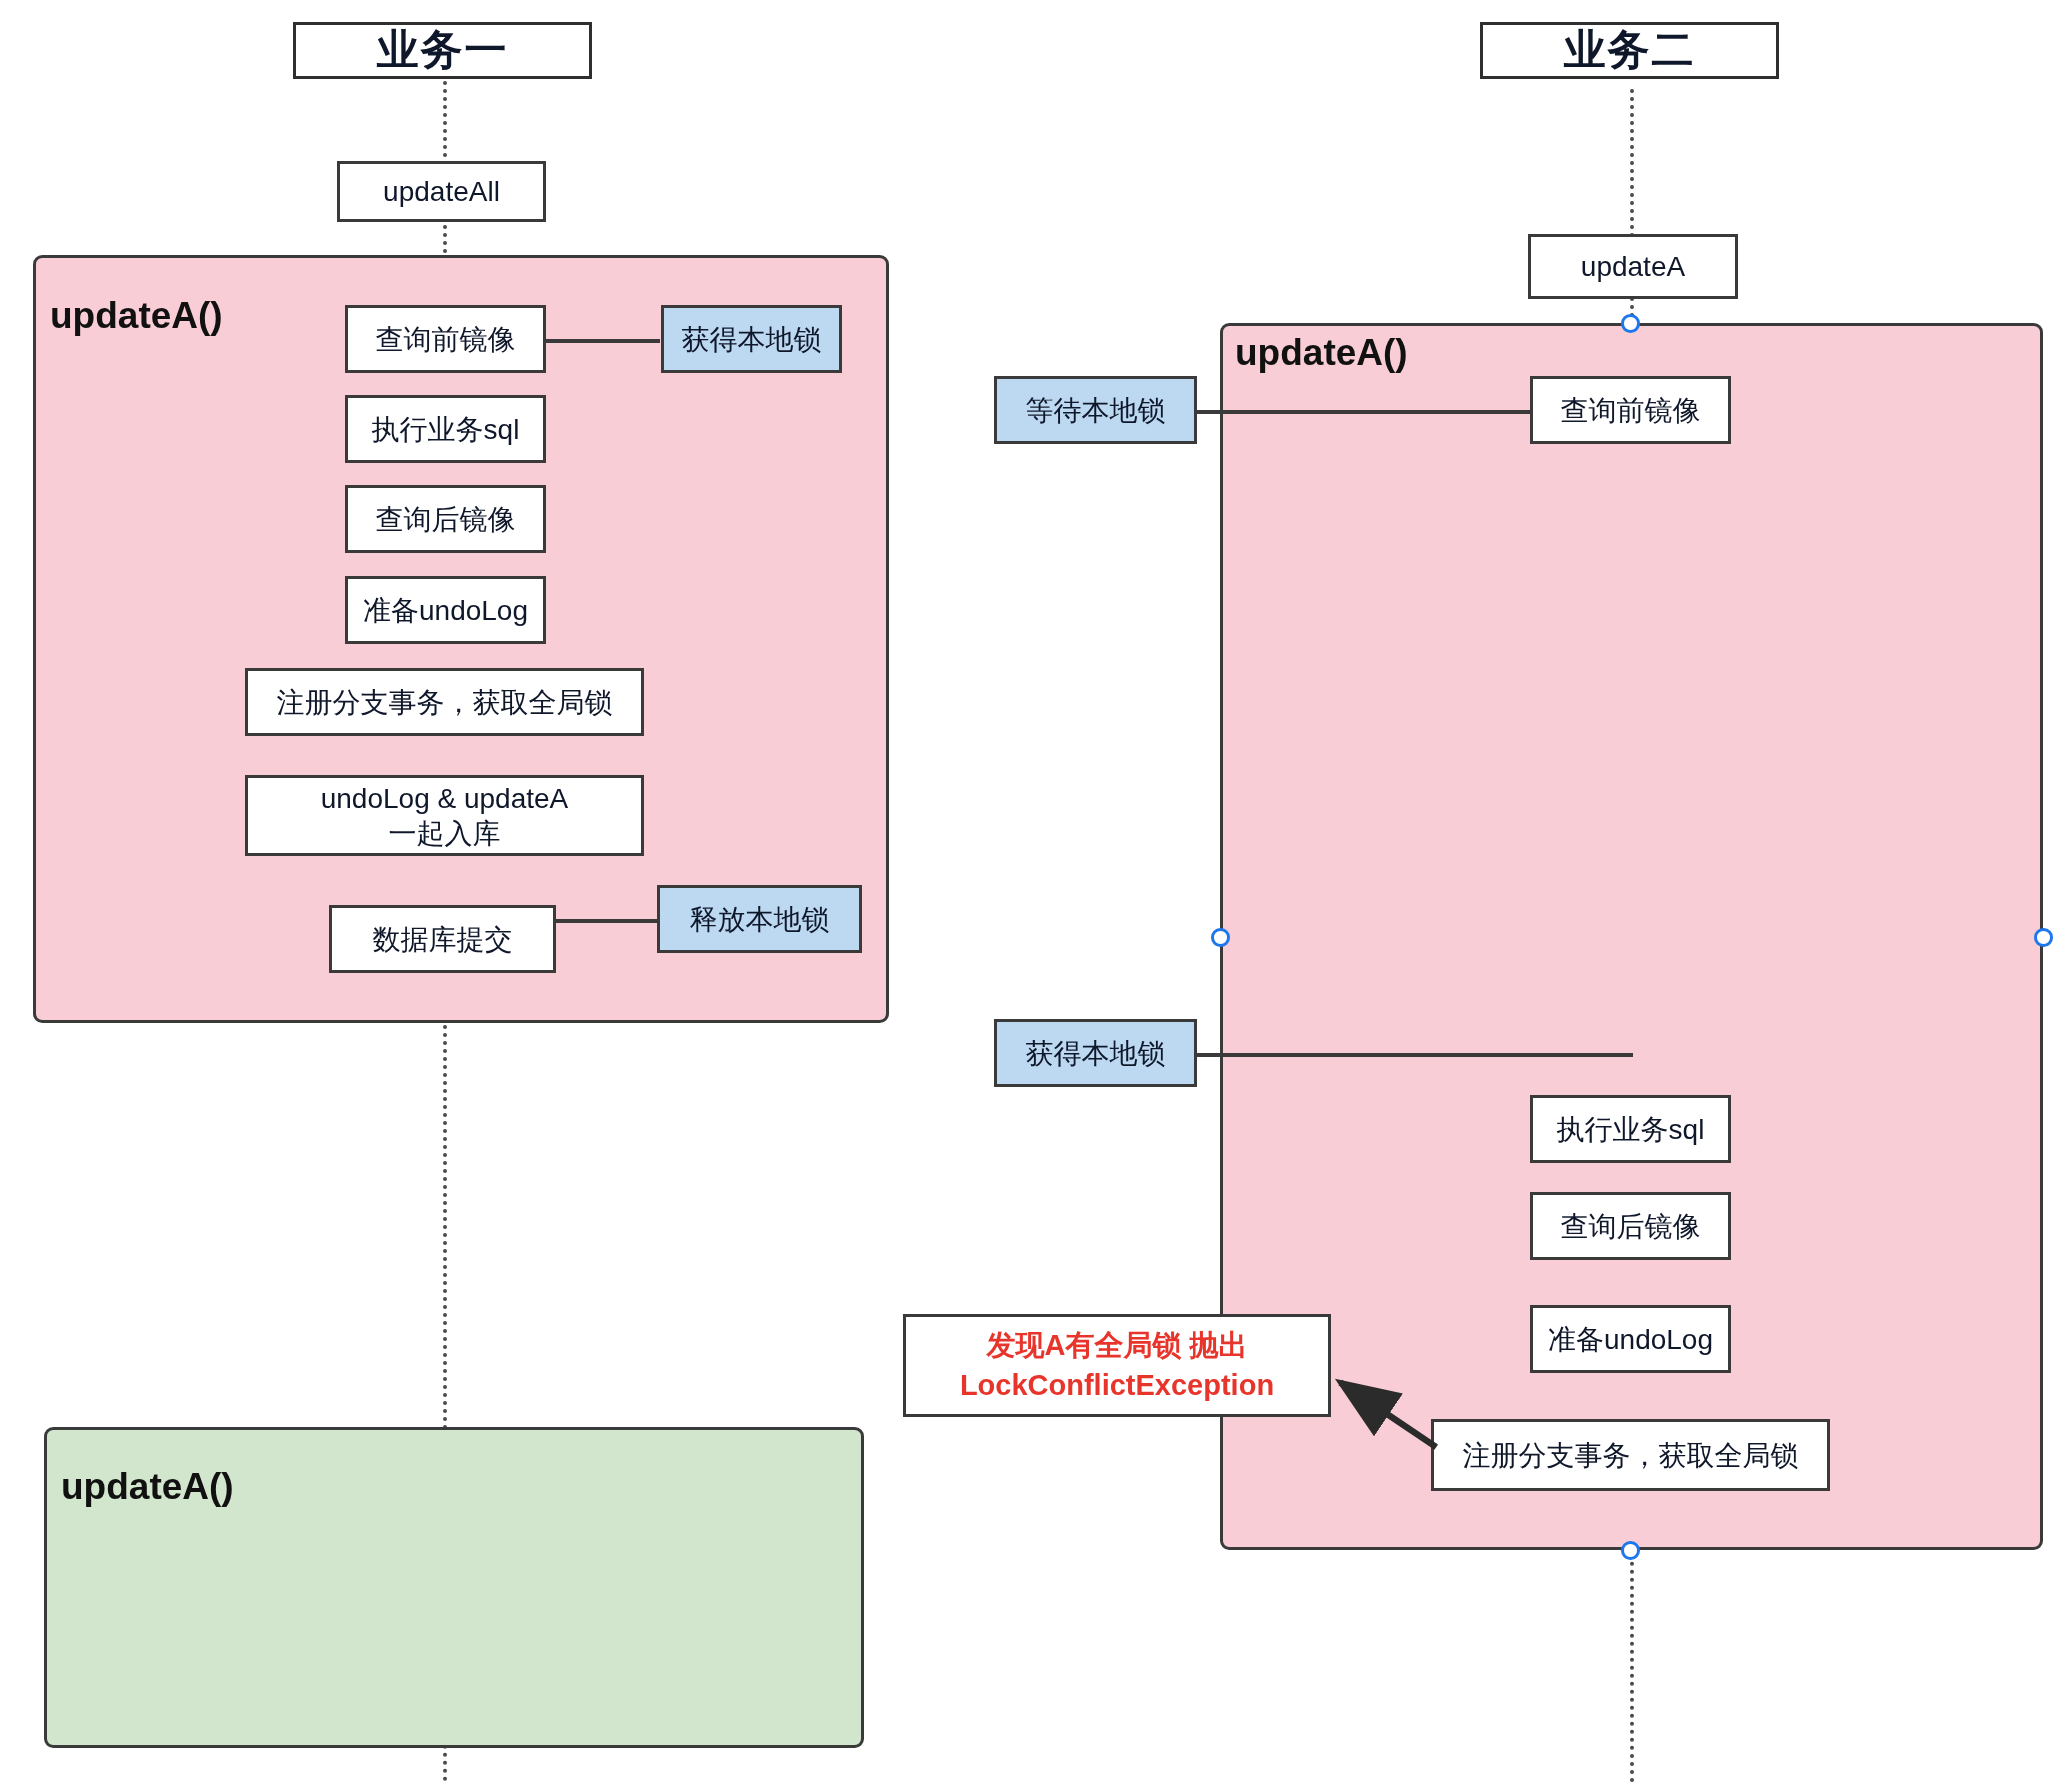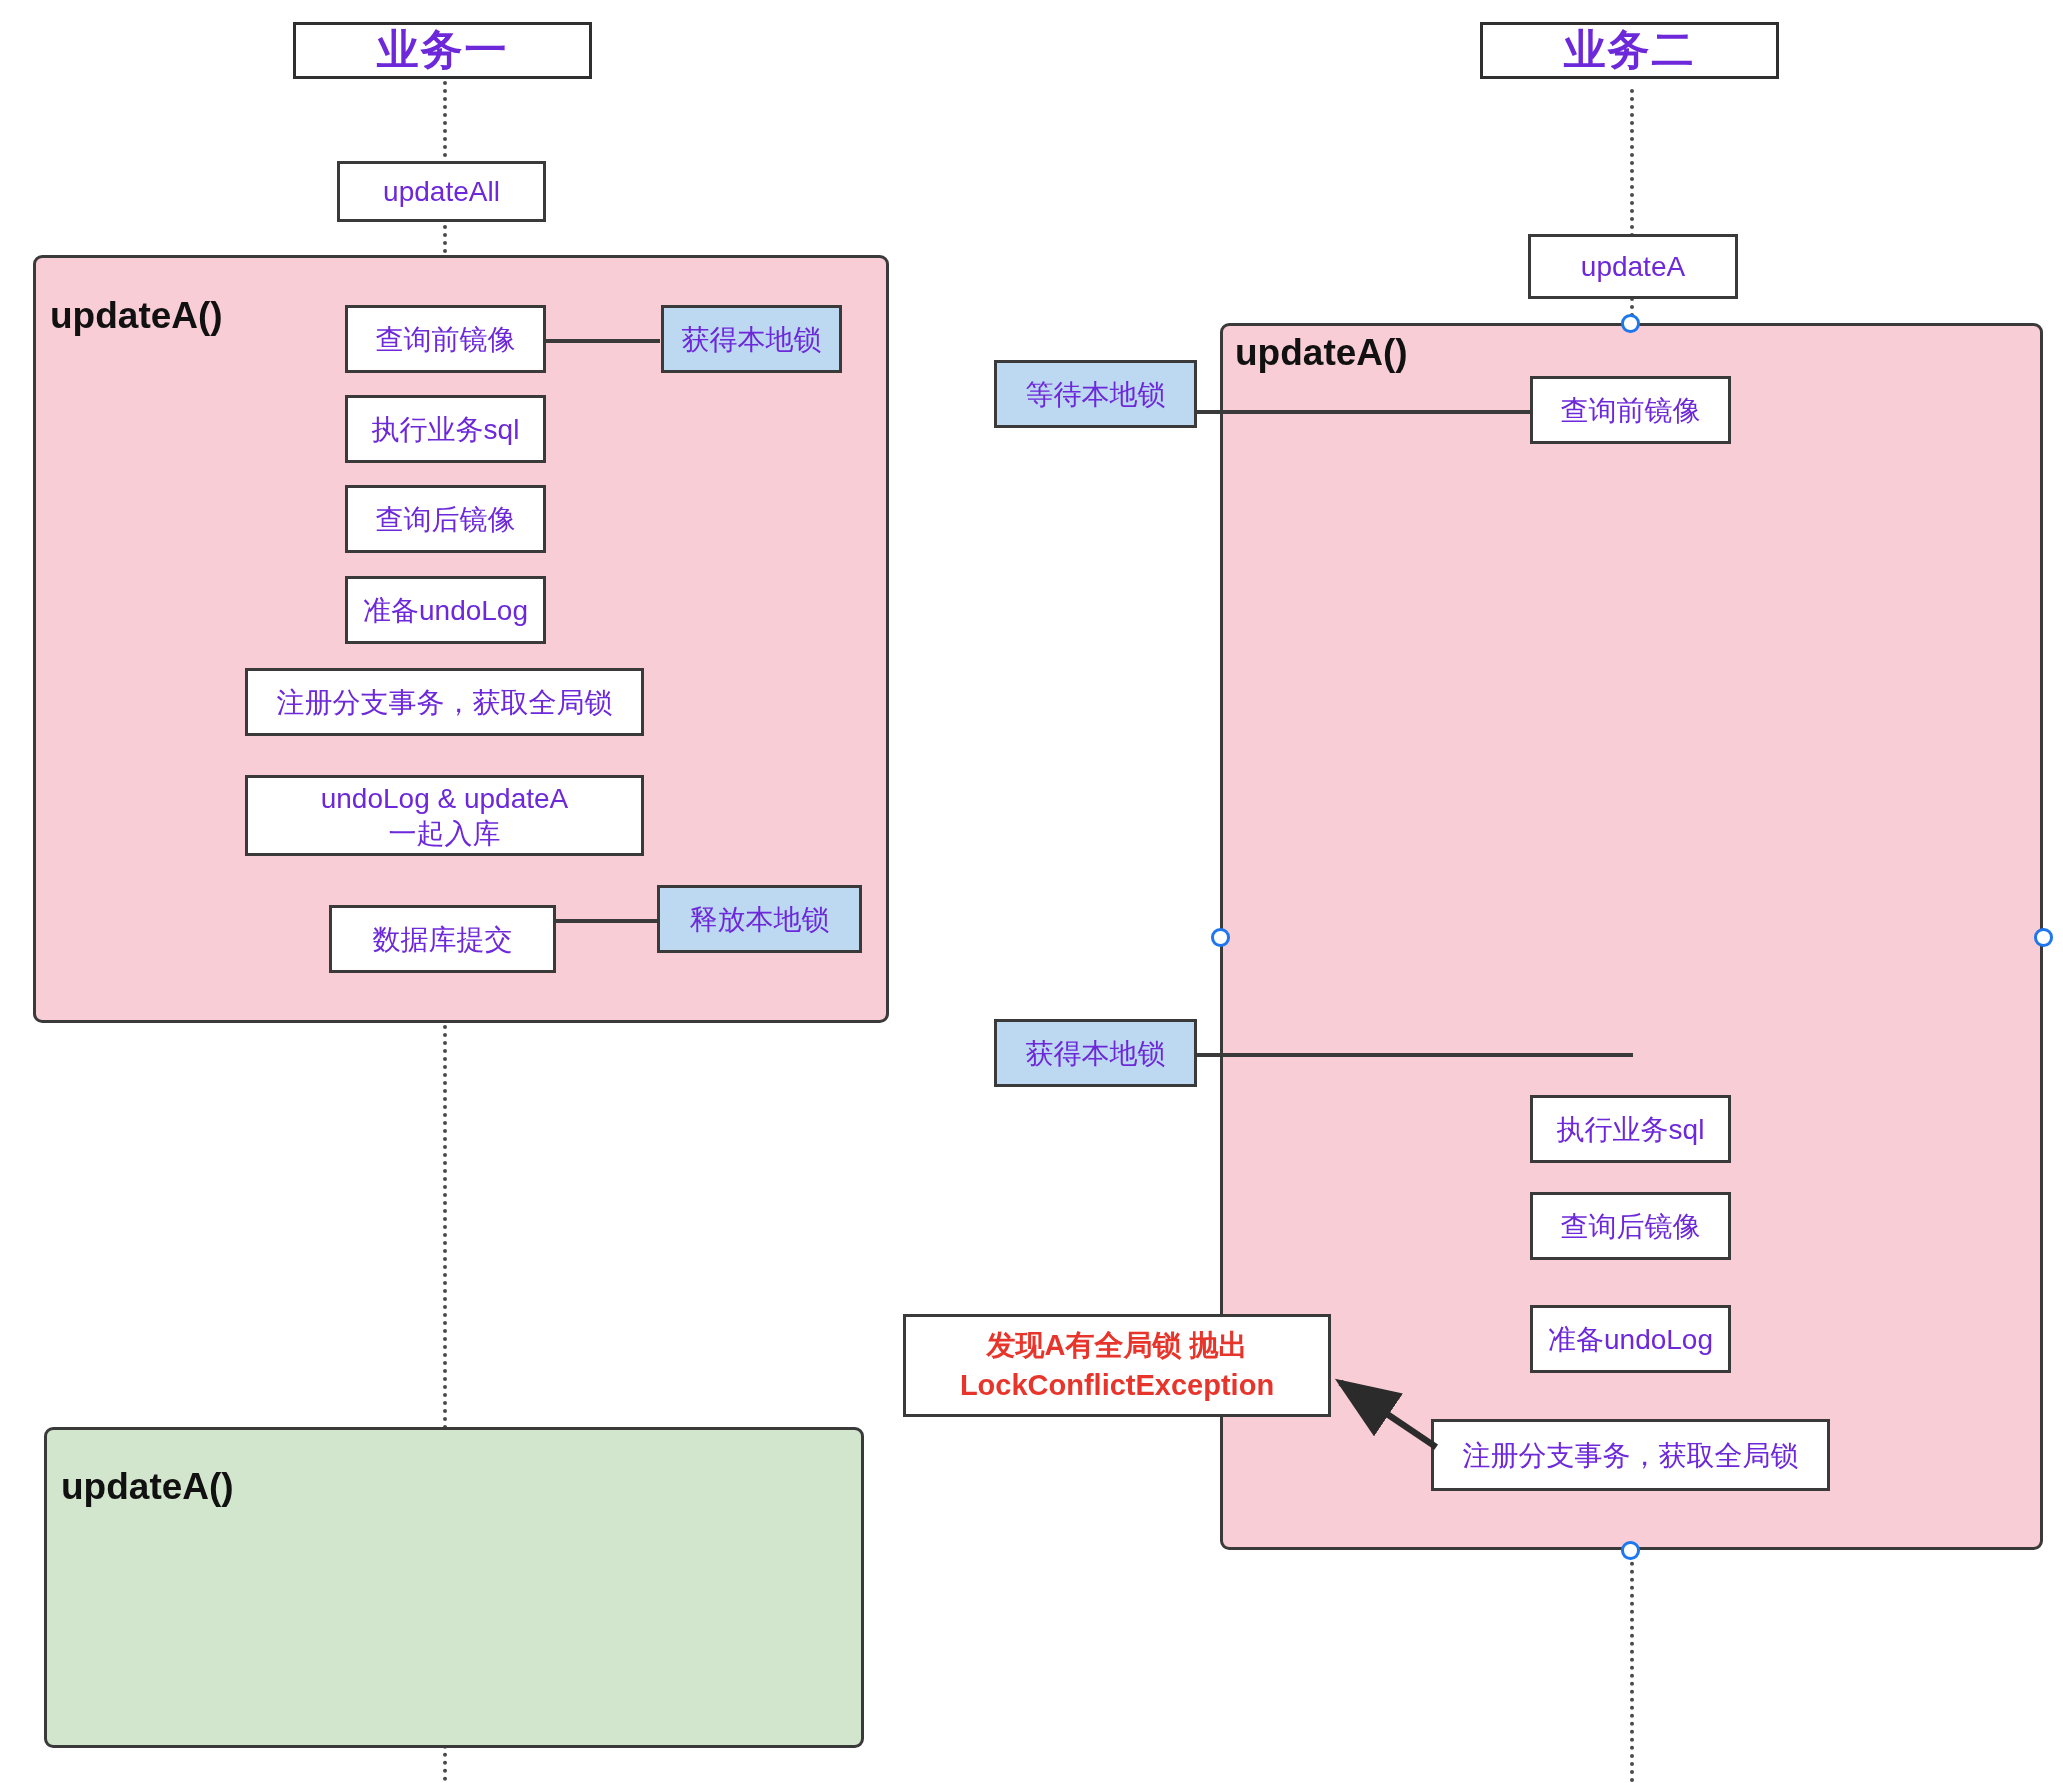--- a/index.html
+++ b/index.html
@@ -20,21 +20,21 @@
 
   
   .node {
     position: absolute;
     box-sizing: border-box;
     display: flex;
     align-items: center;
     justify-content: center;
     text-align: center;
     line-height: 1.25;
-    color: #6d28d9;
+    color: #0f172a;
   }
 
   
   .lifeline-head {
     background: #ffffff;
     border: 3.7px solid #2f2f2f;
     font-size: 42px;
     font-weight: bold;
     letter-spacing: 1.8px;
   }
@@ -162,21 +162,21 @@
 
   <div class="node lifeline-head" style="left:1480px; top:22px; width:299px; height:57px;">业务二</div>
 
   <div class="node step-box" style="left:1528px; top:234px; width:210px; height:65px;">updateA</div>
 
   <div class="group pink" style="left:1220px; top:323px; width:823px; height:1227px;"></div>
   <div class="group-label" style="left:1235px; top:332px;">updateA()</div>
 
   <div class="connector" style="left:1197px; top:410px; width:341px;"></div>
 
-  <div class="node lock-box" style="left:994px; top:360px; width:203px; height:68px;">等待本地锁</div>
+  <div class="node lock-box" style="left:994px; top:376px; width:203px; height:68px;">等待本地锁</div>
 
   <div class="node step-box" style="left:1530px; top:376px; width:201px; height:68px;">查询前镜像</div>
 
   <div class="connector" style="left:1197px; top:1053px; width:436px;"></div>
 
   <div class="node lock-box" style="left:994px; top:1019px; width:203px; height:68px;">获得本地锁</div>
 
   <div class="node step-box" style="left:1530px; top:1095px; width:201px; height:68px;">执行业务sql</div>
 
   <div class="node step-box" style="left:1530px; top:1192px; width:201px; height:68px;">查询后镜像</div>

